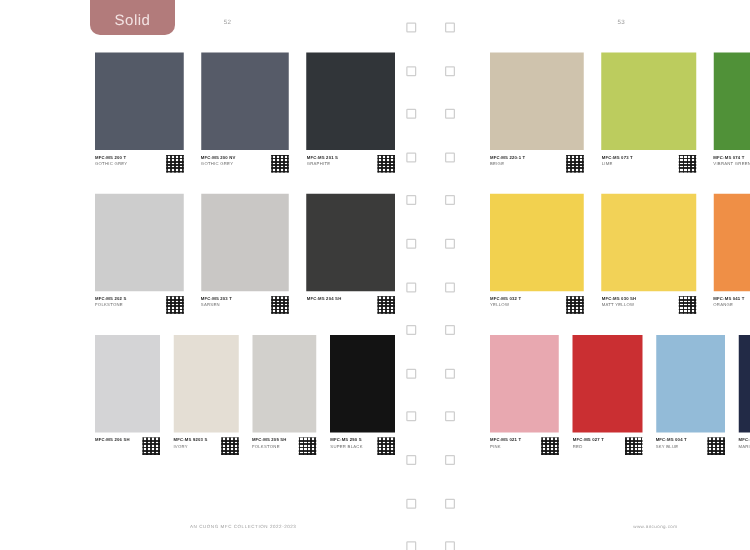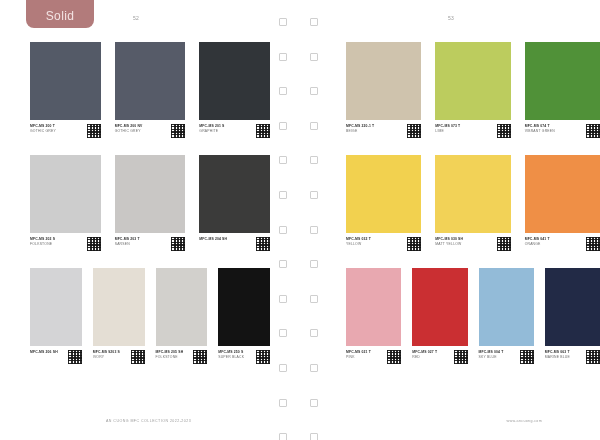--- a/index.html
+++ b/index.html
@@ -2,21 +2,21 @@
 <html><head>
 <meta charset="utf-8">
 <style>
   html,body{margin:0;padding:0;}
   body{
     width:600px;height:440px;
     background:#ffffff;
     font-family:"Liberation Sans","DejaVu Sans",sans-serif;
     overflow:hidden;position:relative;
   }
-  .page{position:absolute;inset:0;background:#fff;}
+  .page{position:absolute;inset:0;background:#fff;margin-left:46px;}
 
   
   .tab{
     position:absolute;left:26px;top:-14px;
     width:68px;height:42px;
     background:#b27b7b;
     border-radius:8px;
     display:flex;align-items:flex-end;justify-content:center;
     padding-bottom:5px;box-sizing:border-box;
   }

